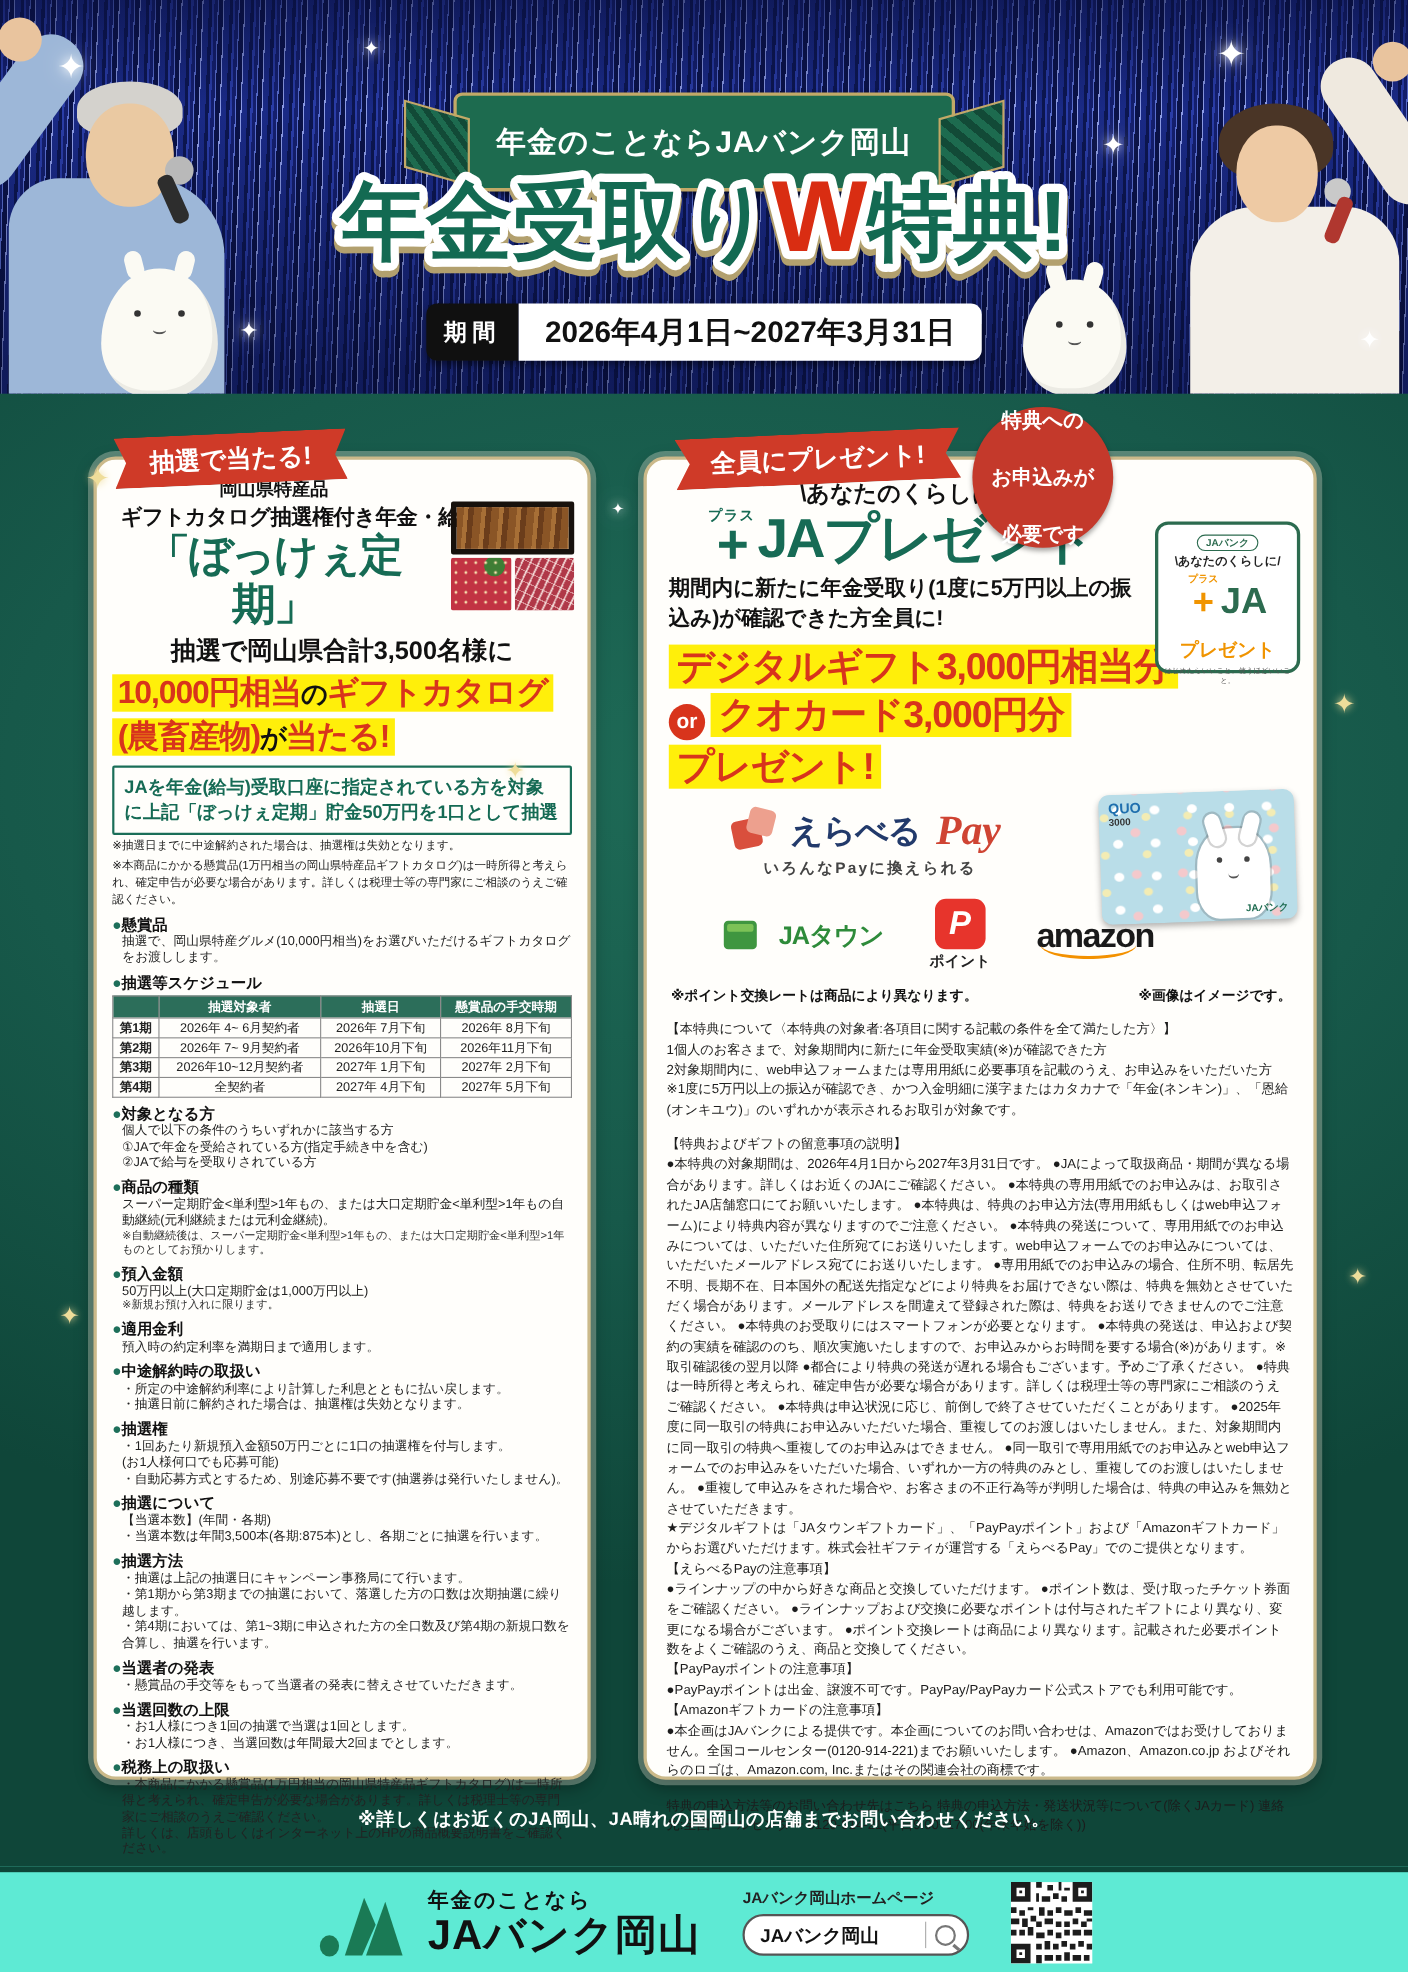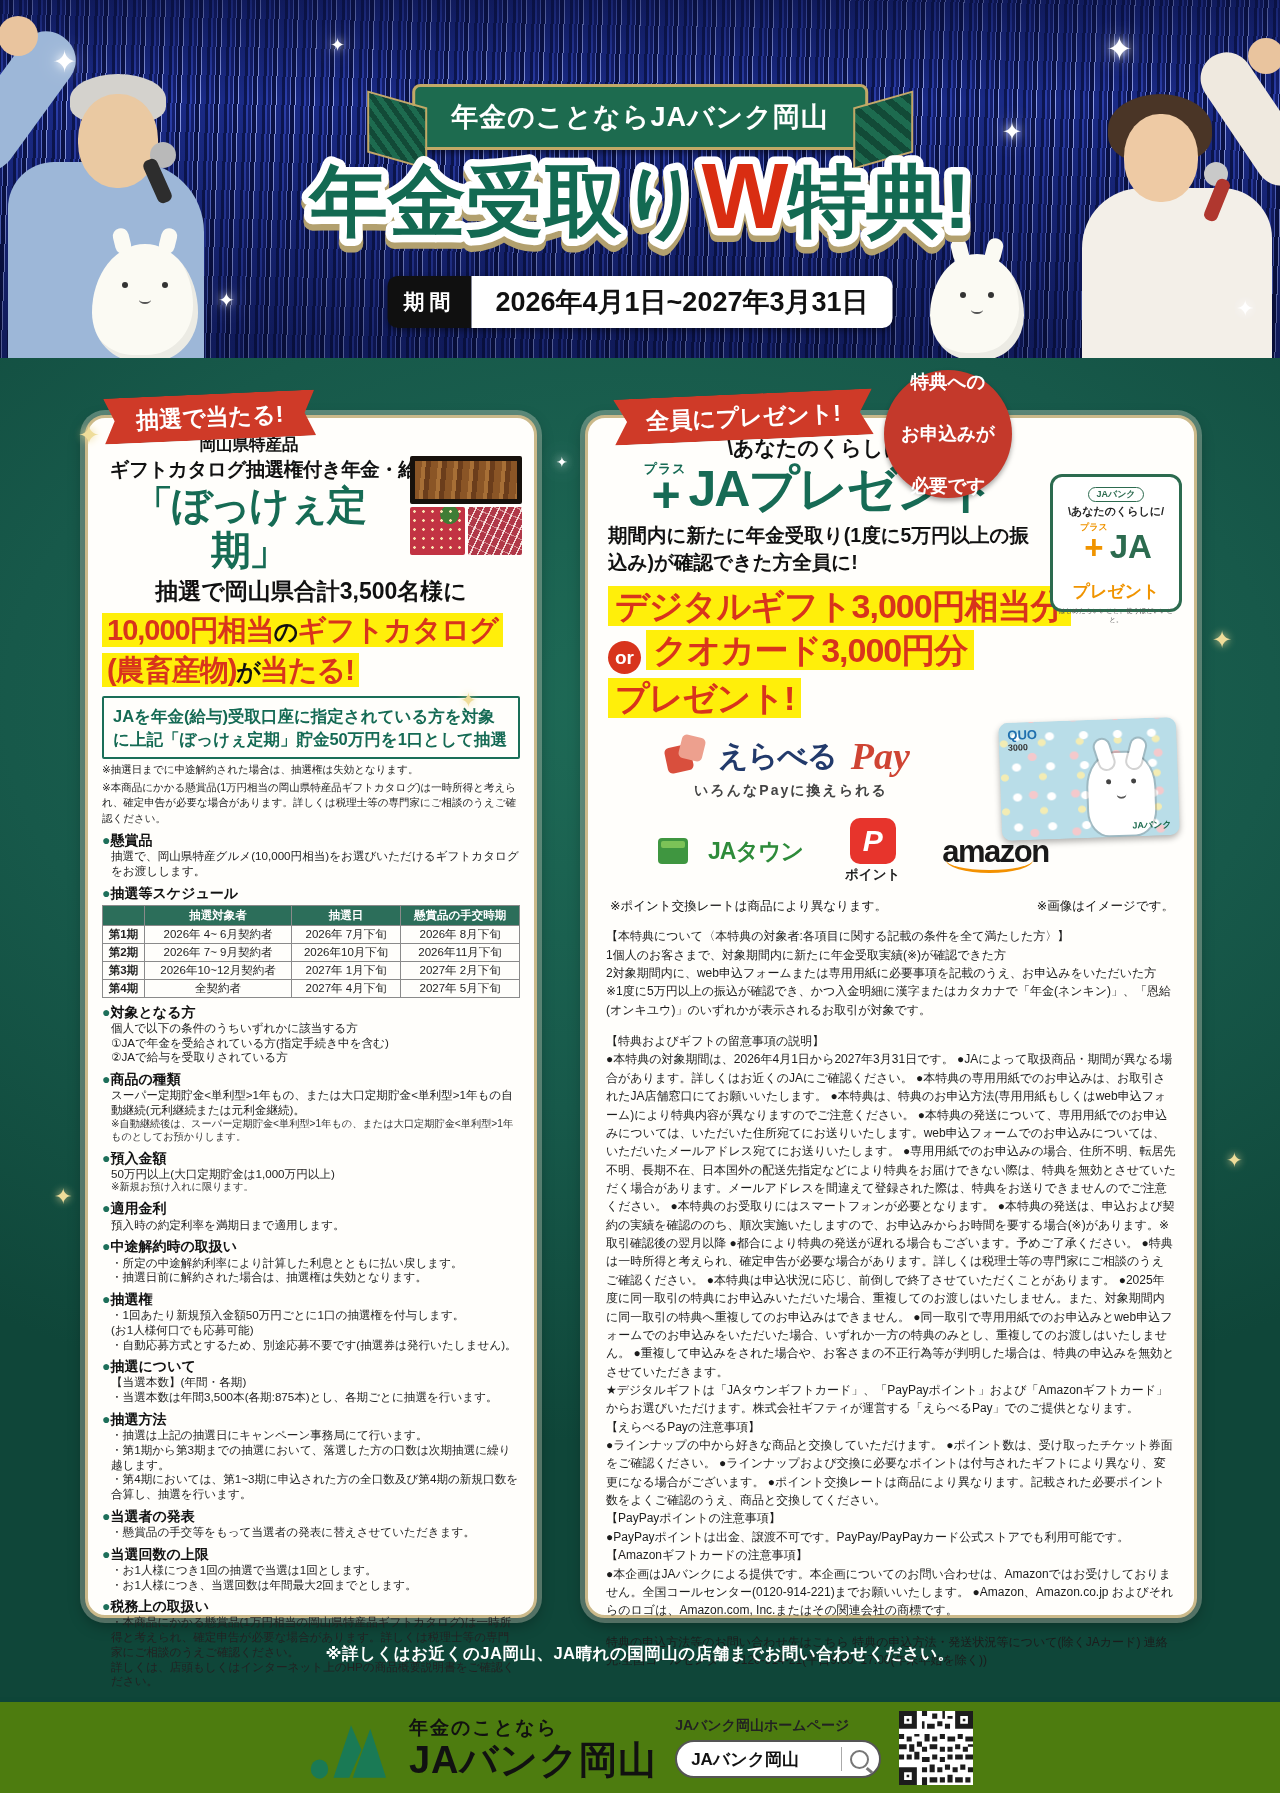--- a/index.html
+++ b/index.html
@@ -35,21 +35,21 @@
   .mascot .ear{position:absolute;top:-16px;width:16px;height:26px;background:#fbfaf3;border-radius:8px;}
   .mascot .e1{left:22px;transform:rotate(-14deg);} .mascot .e2{right:22px;transform:rotate(14deg);}
   .mascot .eye{position:absolute;top:38px;width:6px;height:6px;background:#333;border-radius:50%;}
   .mascot .y1{left:30px;} .mascot .y2{right:30px;}
   .mascot .mouth{position:absolute;top:52px;left:50%;width:12px;height:6px;margin-left:-6px;border-bottom:2px solid #555;border-radius:50%;}
   .mascot-left{left:92px;bottom:-4px;width:106px;height:118px;}
   .mascot-right{right:256px;bottom:-2px;width:94px;height:106px;}
   
   .banner{position:absolute;top:84px;left:50%;transform:translateX(-50%);z-index:3;}
   .rb{position:relative;z-index:0;background:#1d6b4f;border:3px solid #c2a967;border-radius:8px;color:#fff;
-      font-size:27px;font-weight:900;padding:12px 36px;letter-spacing:1px;box-shadow:0 3px 6px rgba(0,0,0,.45);}
+      font-size:27px;font-weight:900;padding:24px 36px;letter-spacing:1px;box-shadow:0 3px 6px rgba(0,0,0,.45);}
   .rb::before,.rb::after{content:"";position:absolute;top:12px;width:56px;height:58px;z-index:-1;
       background:repeating-linear-gradient(48deg,#124a37 0 6px,#1d6b4f 6px 12px);border:2px solid #c2a967;}
   .rb::before{left:-48px;transform:skewY(16deg);} .rb::after{right:-48px;transform:skewY(-16deg);}
   .main-title{position:absolute;left:220px;top:136px;z-index:3;}
   .main-title text{font-weight:900;font-size:78px;stroke-linejoin:round;font-family:"Liberation Sans","DejaVu Sans",sans-serif;}
   .t-shadow text{fill:#b2a06e;stroke:#b2a06e;stroke-width:16;}
   .t-main text{stroke:#ffffff;stroke-width:15;paint-order:stroke;}
   .t-main .grn{fill:#136a52;} .t-main .red{fill:#d92d12;}
   .big{font-size:92px;}
   .period{position:absolute;top:276px;left:50%;transform:translateX(-50%);display:flex;z-index:3;box-shadow:0 3px 6px rgba(0,0,0,.4);border-radius:10px;}
@@ -146,28 +146,28 @@
   .brands{display:flex;align-items:center;gap:42px;margin:18px 0 0 56px;}
   .brand{display:flex;align-items:center;gap:20px;}
   .jat-box{width:30px;height:26px;background:#3f9640;border-radius:4px;position:relative;}
   .jat-box::before{content:"";position:absolute;top:3px;left:3px;right:3px;height:7px;background:#7cc257;border-radius:2px;}
   .jat-txt{font-size:23px;font-weight:900;color:#2e8b3a;letter-spacing:-1px;}
   .pp-col{display:flex;flex-direction:column;align-items:center;gap:2px;}
   .pp{width:46px;height:46px;background:#e7342c;border-radius:10px;color:#fff;display:flex;align-items:center;justify-content:center;font-weight:900;font-style:italic;font-size:30px;}
   .pp-label{font-size:13.5px;font-weight:700;color:#222;}
   .amz{font-size:31px;font-weight:800;color:#1a1a1a;letter-spacing:-1.5px;position:relative;line-height:1;}
   .amz::after{content:"";position:absolute;left:4px;right:16px;bottom:-6px;height:10px;border-bottom:3.5px solid #f39100;border-radius:0 0 50% 50%/0 0 100% 100%;}
-  .notes-row{display:flex;justify-content:space-between;font-size:12.5px;font-weight:400;margin:14px 6px 0 8px;color:#111;}
+  .notes-row{display:flex;justify-content:space-between;font-size:12.5px;font-weight:700;margin:14px 6px 0 8px;color:#111;}
   .np{margin-top:12px;padding:0 4px;}
   .np p{font-size:12px;line-height:1.53;margin:0;color:#1c1c1c;}
   .np p.gap{margin-top:13px;}
   
   .bottom-note{position:absolute;top:1643px;left:0;width:1280px;text-align:center;color:#fff;font-size:16.5px;font-weight:700;z-index:2;letter-spacing:.5px;}
-  footer{position:absolute;top:1697px;left:0;width:1280px;height:96px;background:#4d7c0f;border-top:5px solid #0d4538;
-         display:flex;align-items:center;justify-content:center;gap:18px;box-sizing:border-box;}
+  footer{position:absolute;top:1697px;left:0;width:1280px;height:96px;background:#5eead4;border-top:5px solid #0d4538;
+         display:flex;align-items:center;justify-content:center;gap:38px;box-sizing:border-box;}
   .ja-group{display:flex;align-items:center;gap:14px;}
   .ja-name .catch{font-size:19px;font-weight:700;color:#111;letter-spacing:2px;}
   .ja-name .bank{font-size:38px;font-weight:900;color:#111;letter-spacing:1px;line-height:1.05;}
   .hp-group{display:flex;flex-direction:column;gap:5px;}
   .hp-label{font-size:14px;font-weight:700;color:#222;}
   .search-pill{display:flex;align-items:center;justify-content:space-between;width:206px;height:38px;border:2px solid #555;
                border-radius:20px;padding:0 10px 0 14px;background:#fff;box-sizing:border-box;cursor:pointer;}
   .search-pill .sv{font-size:17px;color:#111;font-weight:600;}
   .s-div{width:1px;height:24px;background:#aaa;margin-left:auto;margin-right:8px;}
   .mag{position:relative;width:15px;height:15px;border:2.5px solid #777;border-radius:50%;}

